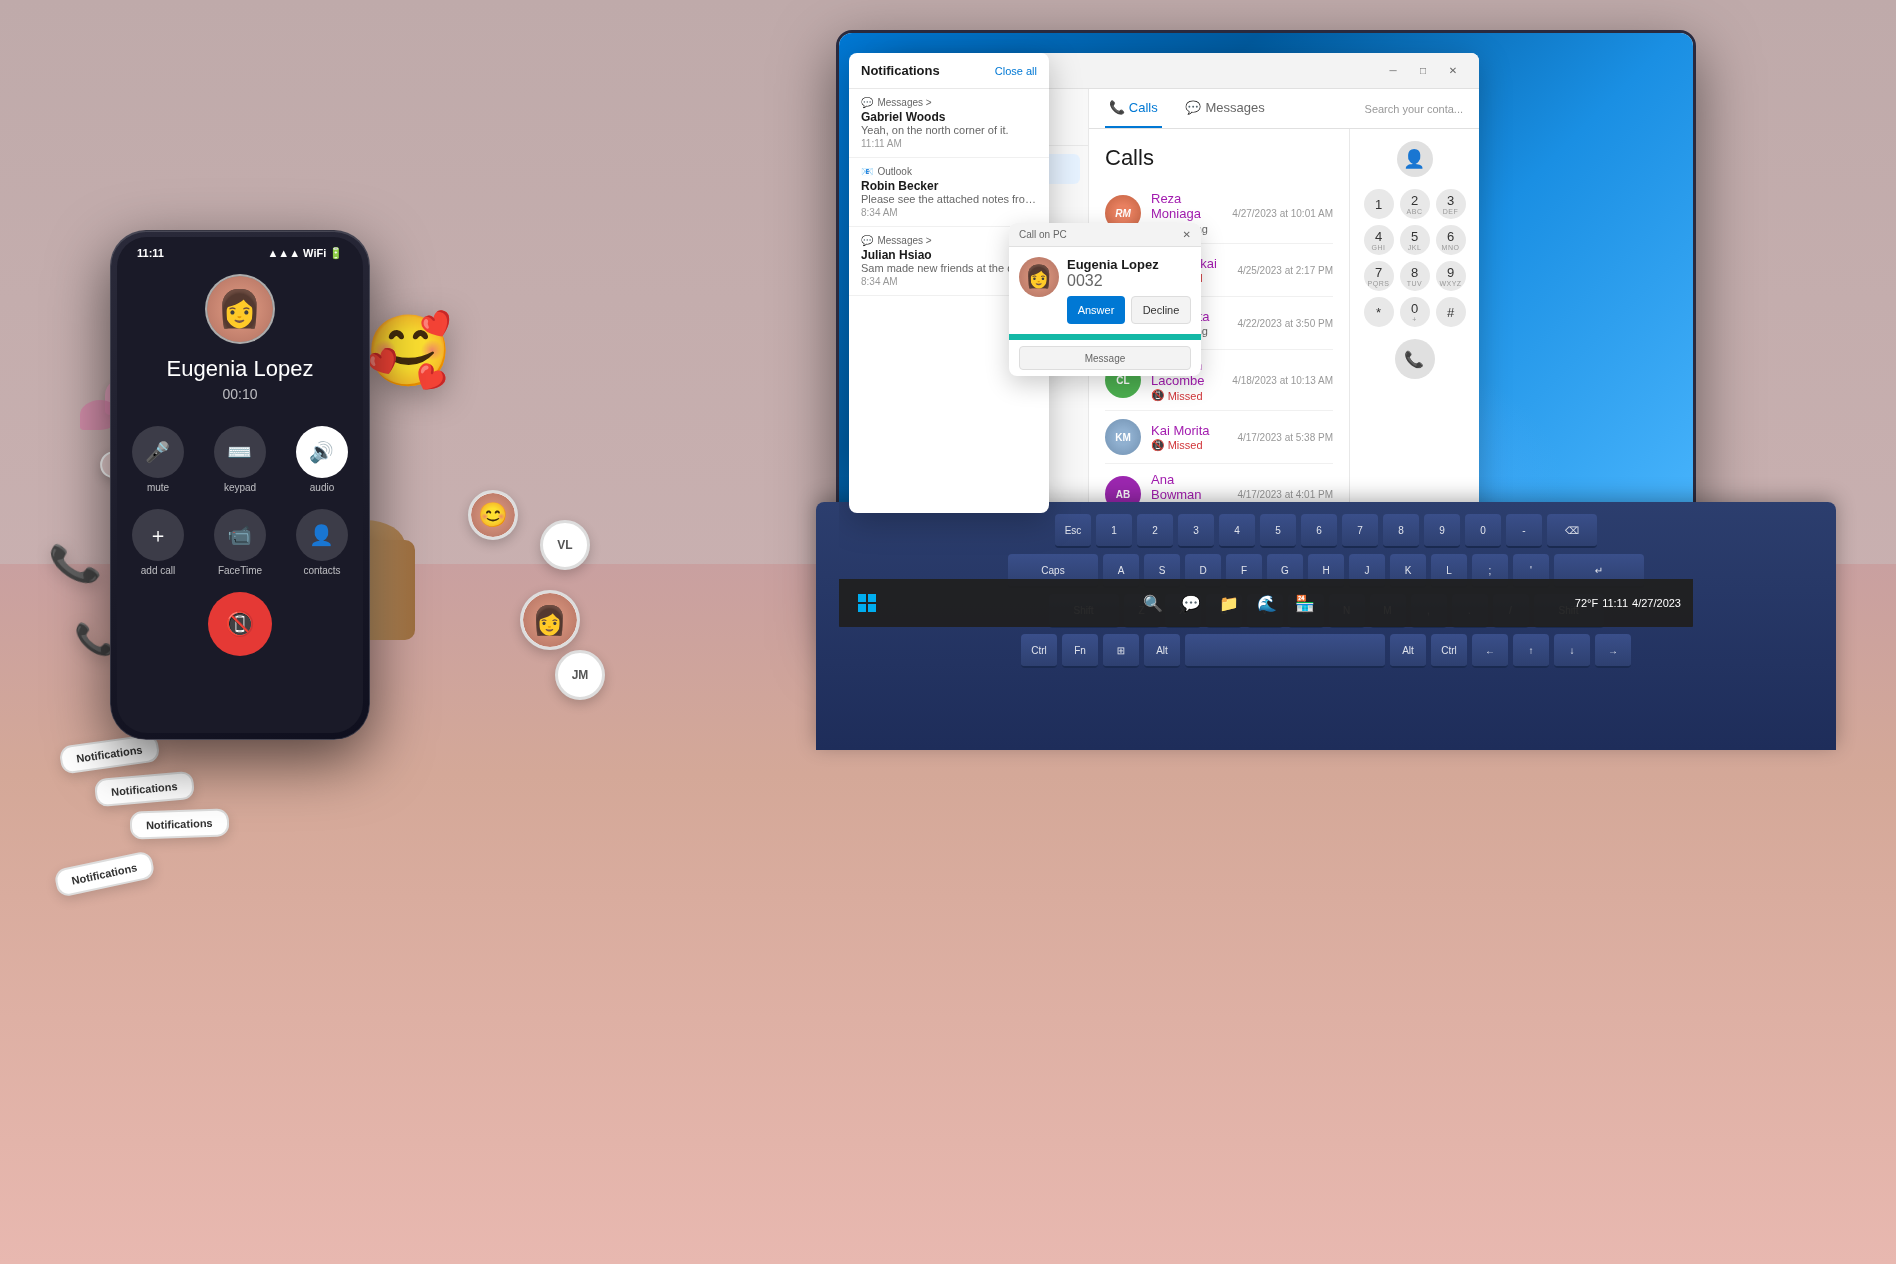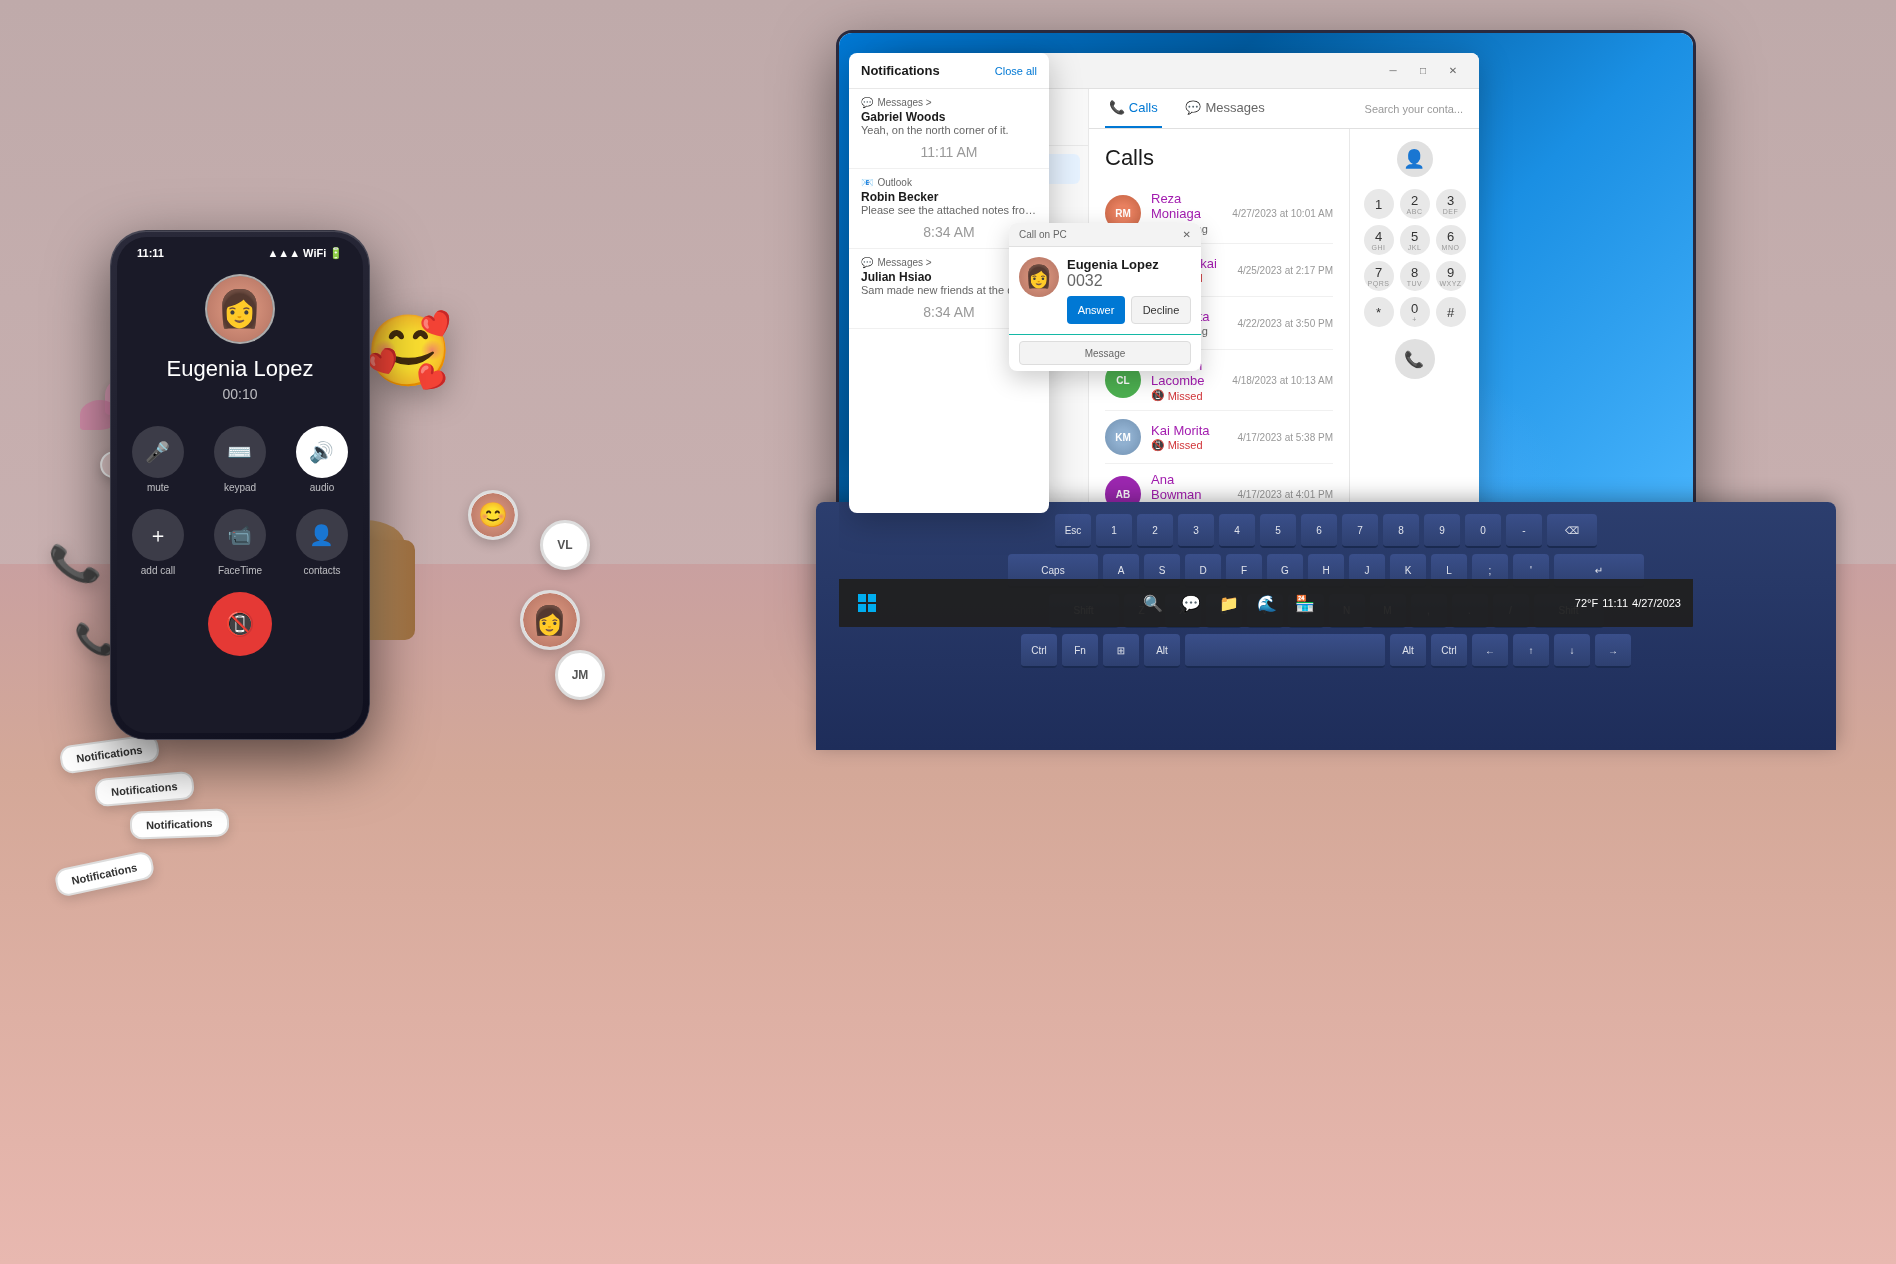--- a/index.html
+++ b/index.html
@@ -464,24 +464,24 @@
 
     .notif-preview {
       font-size: 11px;
       color: #666;
       white-space: nowrap;
       overflow: hidden;
       text-overflow: ellipsis;
     }
 
     .notif-time {
-      font-size: 14px;
+      font-size: 10px;
       color: #999;
-      text-align: center;
-      margin-top: 8px;
+      text-align: left;
+      margin-top: 2px;
     }
 
     
     .call-notif {
       position: absolute;
       left: 170px;
       top: 190px;
       width: 192px;
       background: white;
       border-radius: 8px;
@@ -555,21 +555,21 @@
     .btn-decline {
       background: #f3f3f3;
       color: #333;
       border: 1px solid #ddd;
     }
 
     .call-notif-footer {
       padding: 6px 10px;
       display: flex;
       gap: 8px;
-      border-top: 1px solid #14b8a6;
+      border-top: 6px solid #14b8a6;
     }
 
     .call-notif-footer-btn {
       flex: 1;
       height: 24px;
       border-radius: 4px;
       background: #f3f3f3;
       border: 1px solid #ddd;
       display: flex;
       align-items: center;
@@ -808,21 +808,21 @@
     }
 
     
     .wooden-spool {
       position: absolute;
       background: radial-gradient(ellipse at top, #c8a070 0%, #a07040 100%);
       border-radius: 50%;
     }
 
     
-    .avatar-rm { background: radial-gradient(circle, #e88060 30%, #c06040 100%); }
+    .avatar-rm { background: radial-gradient(circle, #e88060 30%, #c06040 100%); font-style: italic; }
     .avatar-ys { background: radial-gradient(circle, #d4a870 30%, #b08050 100%); }
     .avatar-km { background: radial-gradient(circle, #6090c0 30%, #4070a0 100%); }
     .avatar-cl { background: #4CAF50; }
     .avatar-km2 { background: radial-gradient(circle, #90b0d0 30%, #7090b0 100%); }
     .avatar-ab { background: #9C27B0; }
     .avatar-qc { background: radial-gradient(circle, #d0a060 30%, #b08040 100%); }
 
     
     .phone-link-split {
       display: flex;

